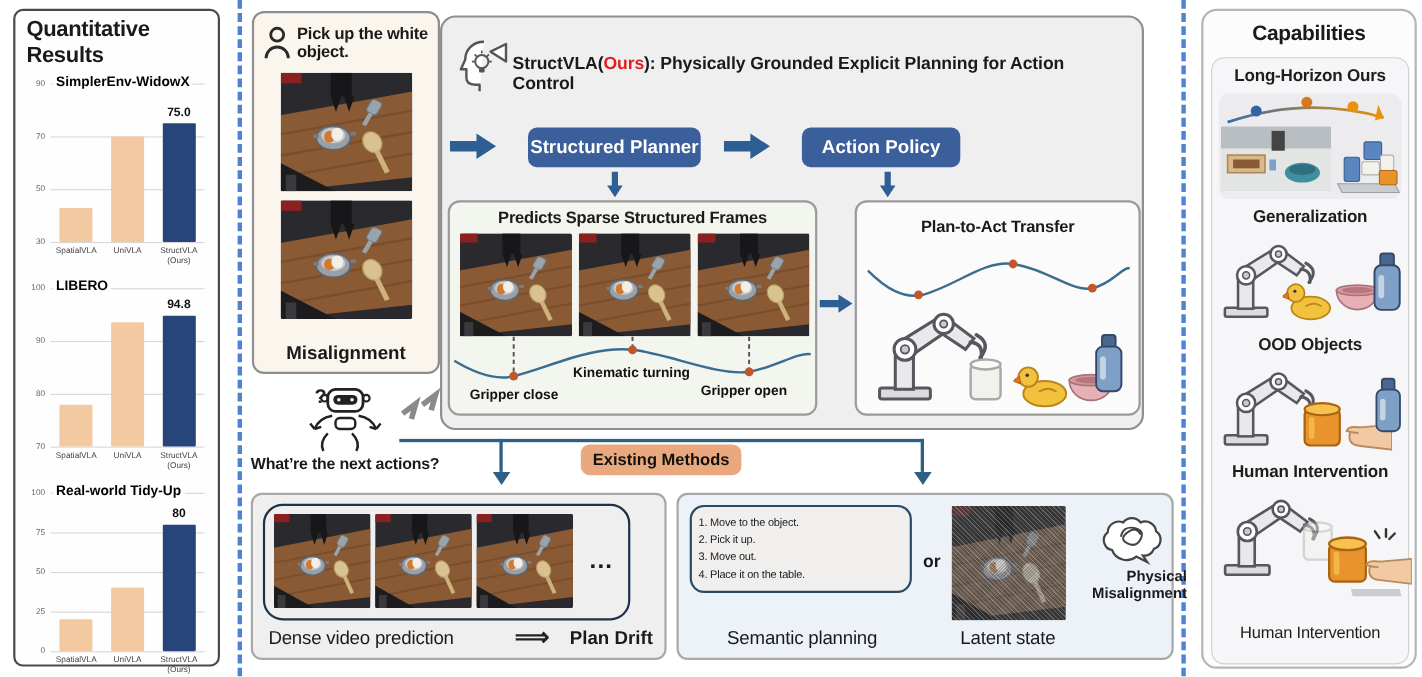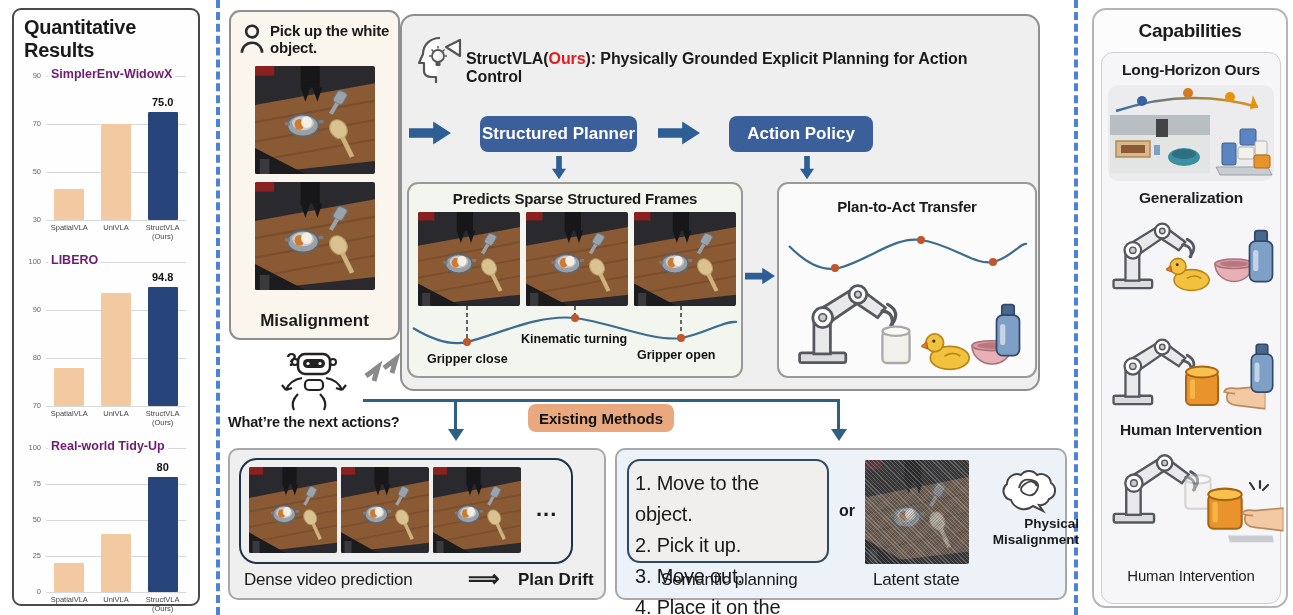--- a/index.html
+++ b/index.html
@@ -7,21 +7,21 @@
        font-family:"Liberation Sans",sans-serif;color:#1a1a1a;overflow:hidden}
   .abs{position:absolute}
 
   
   .left-panel{left:12px;top:8px;width:188px;height:598px;background:#fefefe;
     border:2px solid #4a4a4a;border-radius:9px;box-sizing:border-box;padding:6px 4px 0 6px}
   .qr-title{font-size:20px;font-weight:bold;letter-spacing:-0.3px;padding-left:4px}
   .mini-chart{position:relative;width:172px;height:186px}
   .gridline{position:absolute;height:1px;background:#d8d8d8}
   .ytick{position:absolute;font-size:7.5px;color:#666;text-align:right}
-  .c-title{position:absolute;font-size:12.5px;font-weight:600;color:#701a75;background:#fefefe;padding:0 3px;white-space:nowrap}
+  .c-title{position:absolute;font-size:12.5px;font-weight:600;color:#000000;background:#fefefe;padding:0 3px;white-space:nowrap}
   .bar{position:absolute;border-radius:1px}
   .bar-label{position:absolute;width:60px;text-align:center;font-size:11px;font-weight:bold;color:#111}
   .xcat{position:absolute;width:80px;text-align:center;font-size:7.5px;color:#444;line-height:1.15}
 
   
   .divider{top:0;width:0;height:615px;border-left:4px dashed #4d82d8}
 
   
   .obs-panel{left:229px;top:10px;width:171px;height:330px;background:#faf5ed;
     border:2px solid #8f8f8f;border-radius:11px;box-sizing:border-box}
@@ -54,22 +54,22 @@
 
   
   .dense-box{left:228px;top:448px;width:378px;height:152px;background:#efeff0;border:2px solid #a8a8a8;border-radius:10px;box-sizing:border-box}
   .dense-inner{position:absolute;left:9px;top:8px;width:330px;height:102px;border:2.5px solid #1d3349;border-radius:18px}
   .dense-caption{position:absolute;left:14px;top:120px;font-size:17px;letter-spacing:-0.2px}
   .implies{position:absolute;left:238px;top:116px;font-size:22px;font-weight:bold;color:#222}
   .plan-drift{position:absolute;left:288px;top:120px;font-size:17px;font-weight:bold}
   .ellipsis{position:absolute;left:295px;top:36px;font-size:22px;font-weight:bold;letter-spacing:1px}
 
   .semantic-box{left:615px;top:448px;width:452px;height:152px;background:#ecf2f8;border:2px solid #a8a8a8;border-radius:10px;box-sizing:border-box}
-  .steps-box{position:absolute;left:10px;top:9px;width:202px;height:104px;background:#f0efee;border:2px solid #2b4a66;border-radius:13px;
-    box-sizing:border-box;padding:7px 6px;font-size:20px;line-height:1.55;letter-spacing:-0.2px}
+  .steps-box{position:absolute;left:10px;top:9px;width:202px;height:80px;background:#f0efee;border:2px solid #2b4a66;border-radius:13px;
+    box-sizing:border-box;padding:7px 6px;font-size:10px;line-height:1.55;letter-spacing:-0.2px}
   .or-label{position:absolute;left:222px;top:52px;font-size:16px;font-weight:600}
   .noise{position:absolute;inset:0;background:
     repeating-linear-gradient(45deg, rgba(255,255,255,.28) 0 1px, transparent 1px 3px),
     repeating-linear-gradient(-45deg, rgba(20,20,20,.28) 0 1px, transparent 1px 2px)}
   .misalign{position:absolute;left:362px;top:66px;width:100px;text-align:right;font-size:13.5px;font-weight:bold;line-height:1.2}
   .sem-caption{position:absolute;top:120px;font-size:17px;letter-spacing:-0.2px}
 
   
   .cap-panel{left:1092px;top:8px;width:196px;height:600px;background:#fcfcfd;border:2px solid #b5b5b5;border-radius:14px;box-sizing:border-box}
   .cap-title{position:absolute;left:0;top:10px;width:100%;text-align:center;font-size:19px;font-weight:bold;letter-spacing:-0.3px}
@@ -468,20 +468,21 @@
           <use href="#duck"></use>
         </svg>
       <svg class="abs" style="left:104px;top:42px" width="44" height="28" viewBox="0 0 60 38">
           <use href="#bowl"></use>
         </svg>
       <svg class="abs" style="left:138px;top:14px" width="30" height="60" viewBox="0 0 34 64">
           <use href="#bottle"></use>
         </svg>
     </div>
 
+    <div class="cap-label" style="top:252px">OOD Objects</div>
     <div class="cap-illus" style="top:276px;height:84px">
       <svg class="abs" style="left:0;top:2px" width="92" height="78" viewBox="0 0 100 80">
           <use href="#arm"></use>
         </svg>
       <svg class="abs" style="left:74px;top:34px" width="40" height="46" viewBox="0 0 40 46">
           <use href="#cup"></use>
         </svg>
       <svg class="abs" style="left:96px;top:52px" width="64" height="32" viewBox="0 0 70 38">
           <use href="#hand"></use>
         </svg>

